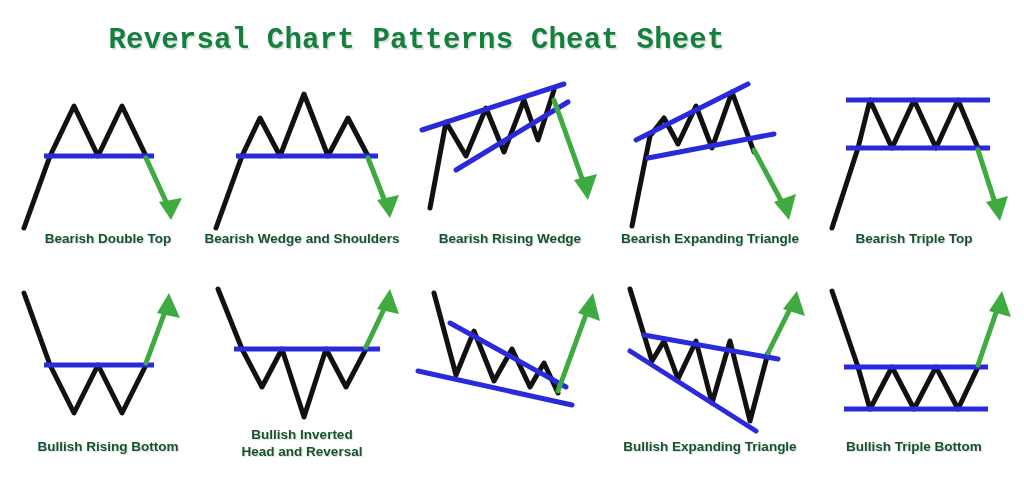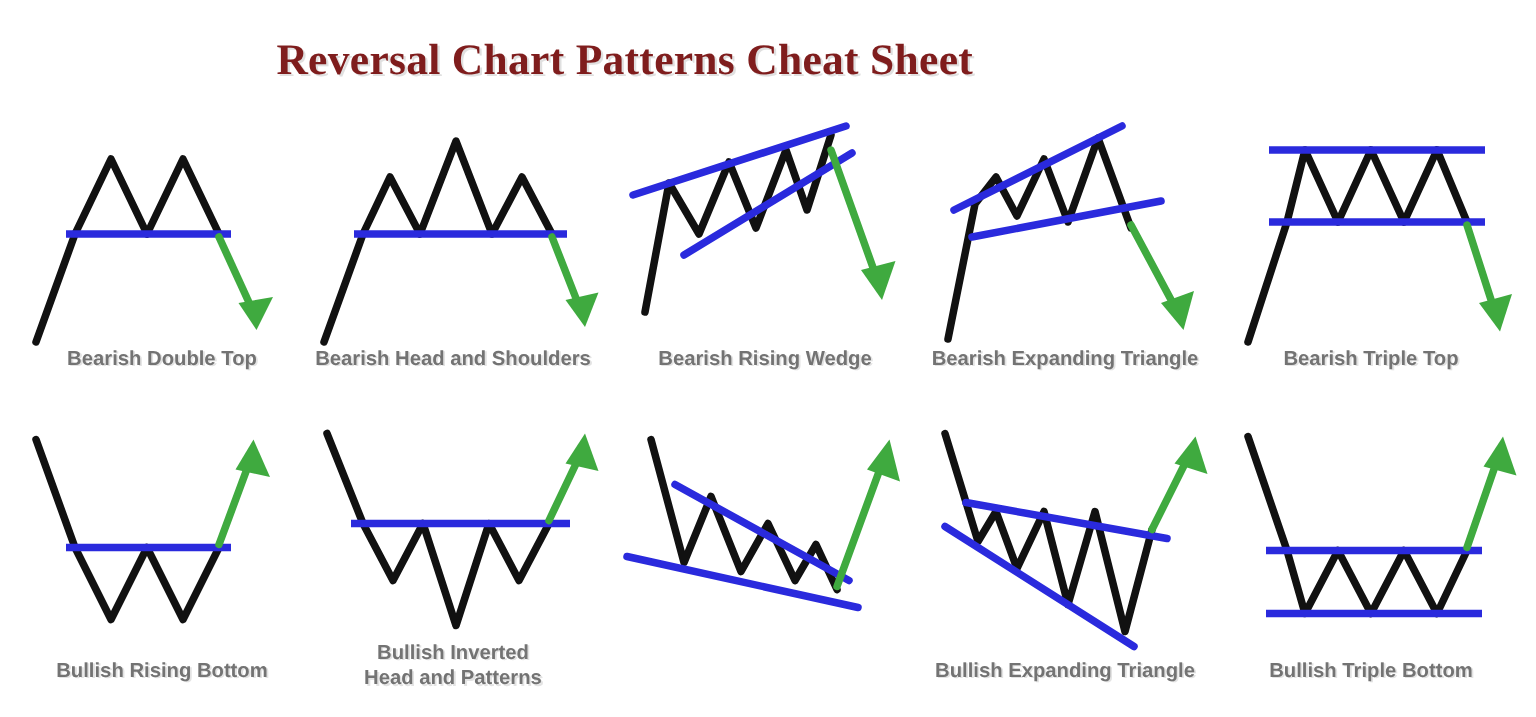--- a/index.html
+++ b/index.html
@@ -19,25 +19,25 @@
     height: 478px;
     position: relative;
     background: #ffffff;
   }
   #title {
     position: absolute;
     top: 24px;
     left: 0;
     width: 833px;
     text-align: center;
-    font-family: Liberation Serif, serif;
+    font-family: Liberation Mono, monospace;
     font-weight: bold;
     font-size: 29px;
     letter-spacing: 0.2px;
-    color: #7f1d1d;
+    color: #15803d;
     text-shadow: 1.5px 1.5px 0 #e0e0e0;
   }
   .grid {
     position: absolute;
     top: 78px;
     left: 0;
     width: 1024px;
     height: 400px;
   }
   .cell {
@@ -60,21 +60,21 @@
   }
   .caption {
     position: absolute;
     left: 0;
     width: 204px;
     text-align: center;
     font-family: "Liberation Sans", sans-serif;
     font-weight: bold;
     font-size: 13.5px;
     line-height: 17px;
-    color: #737373;
+    color: #14532d;
     text-shadow: 1.2px 1.2px 0 #e3e3e3;
     white-space: pre-line;
   }
   .cap-row1 { top: 152px; }
   .cap-row2 { top: 155px; }
   .cap-two-line { top: 143px; }
 </style>
 </head>
 <body>
 
@@ -102,21 +102,21 @@
       <div class="art">
         <svg viewBox="0 0 204 160" xmlns="http://www.w3.org/2000/svg">
           <polyline points="16,150 42,78 60,40 80,78 104,16 128,78 148,40 168,78" fill="none" stroke="#111111" stroke-width="5" stroke-linejoin="round" stroke-linecap="round"></polyline>
           <line x1="36" y1="78" x2="178" y2="78" stroke="#2a2add" stroke-width="5" stroke-linecap="butt"></line>
           <g>
             <line x1="168" y1="80" x2="186" y2="126" stroke="#3faa3f" stroke-width="5" stroke-linecap="round"></line>
             <polygon points="190,140 177,122 199,117" fill="#3faa3f"></polygon>
           </g>
         </svg>
       </div>
-      <div class="caption cap-row1">Bearish Head and Shoulders</div>
+      <div class="caption cap-row1">Bearish Wedge and Shoulders</div>
     </div>
 
     <div class="cell" style="left:608px; top:0;">
       <div class="art">
         <svg viewBox="0 0 204 160" xmlns="http://www.w3.org/2000/svg">
           <polyline points="24,148 42,58 56,40 70,66 88,28 104,70 124,14 146,74" fill="none" stroke="#111111" stroke-width="5" stroke-linejoin="round" stroke-linecap="round"></polyline>
           <line x1="28" y1="62" x2="140" y2="6" stroke="#2a2add" stroke-width="5" stroke-linecap="round"></line>
           <line x1="40" y1="80" x2="166" y2="56" stroke="#2a2add" stroke-width="5" stroke-linecap="round"></line>
           <g>
             <line x1="146" y1="72" x2="176" y2="128" stroke="#3faa3f" stroke-width="5" stroke-linecap="round"></line>
@@ -176,21 +176,21 @@
         <svg viewBox="0 0 204 160" xmlns="http://www.w3.org/2000/svg">
           <polyline points="18,6 42,66 62,104 82,66 104,134 126,66 146,104 166,66" fill="none" stroke="#111111" stroke-width="5" stroke-linejoin="round" stroke-linecap="round"></polyline>
           <line x1="34" y1="66" x2="180" y2="66" stroke="#2a2add" stroke-width="5" stroke-linecap="butt"></line>
           <g>
             <line x1="166" y1="64" x2="186" y2="22" stroke="#3faa3f" stroke-width="5" stroke-linecap="round"></line>
             <polygon points="190,6 177,26 199,31" fill="#3faa3f"></polygon>
           </g>
         </svg>
       </div>
       <div class="caption cap-two-line">Bullish Inverted
-Head and Patterns</div>
+Head and Reversal</div>
     </div>
 
     <div class="cell" style="left:408px; top:205px;">
       <div class="art">
         <svg viewBox="0 0 204 160" xmlns="http://www.w3.org/2000/svg">
           <polyline points="26,10 48,92 66,48 86,98 104,66 122,104 136,80 150,110" fill="none" stroke="#111111" stroke-width="5" stroke-linejoin="round" stroke-linecap="round"></polyline>
           <line x1="42" y1="40" x2="158" y2="104" stroke="#2a2add" stroke-width="5" stroke-linecap="round"></line>
           <line x1="10" y1="88" x2="164" y2="122" stroke="#2a2add" stroke-width="5" stroke-linecap="round"></line>
           <g>
             <line x1="150" y1="108" x2="180" y2="26" stroke="#3faa3f" stroke-width="5" stroke-linecap="round"></line>

